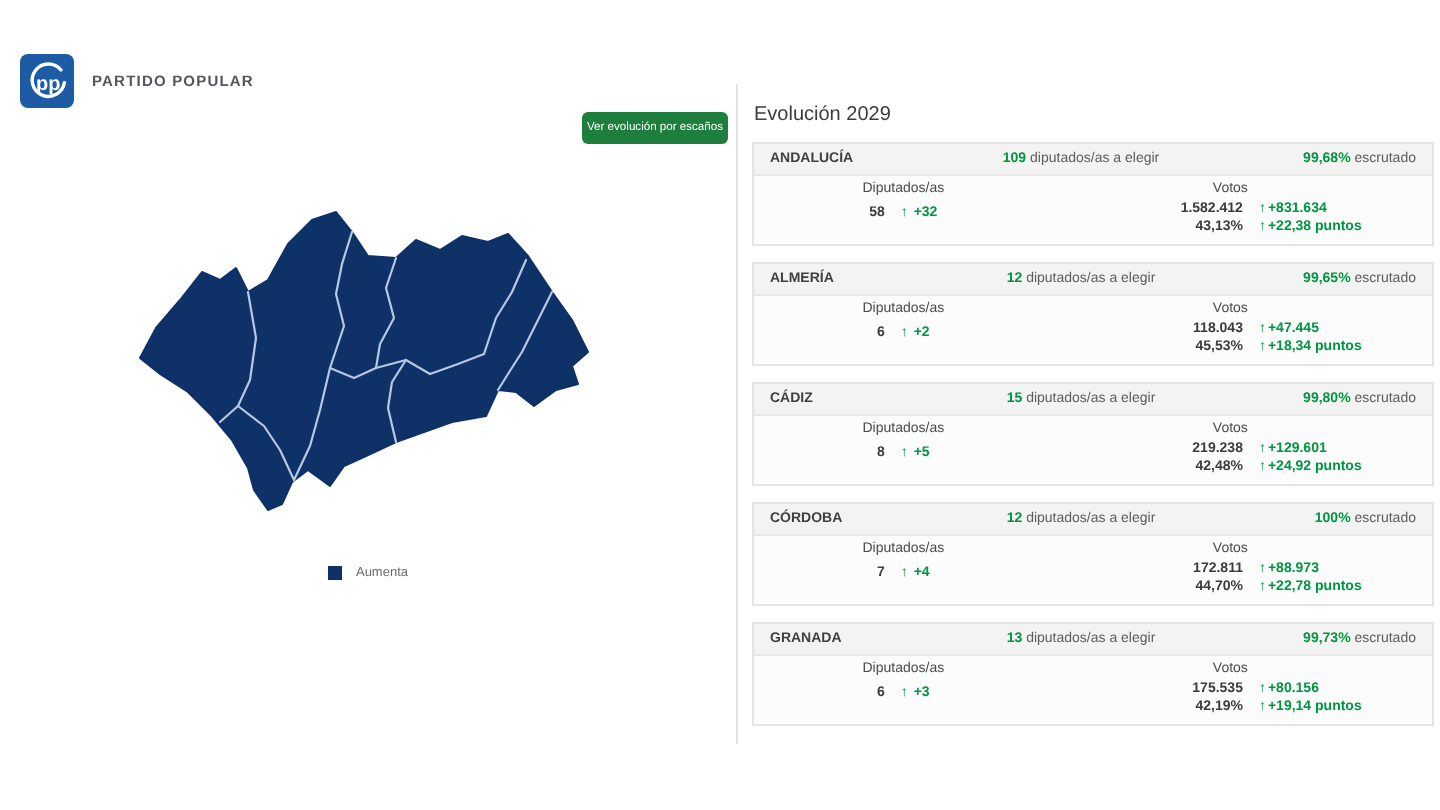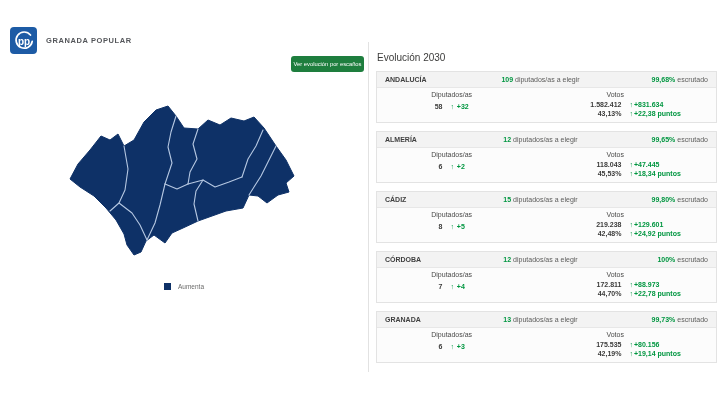--- a/index.html
+++ b/index.html
@@ -63,21 +63,21 @@
 
   <div class="left">
 
     <div class="logo-row">
       <div class="pp-logo">
         <svg width="22" height="22" viewBox="0 0 22 22">
           <path d="M 17.5 5 A 8.1 8.1 0 1 0 19.2 11.3" fill="none" stroke="#ffffff" stroke-width="1.7" stroke-linecap="round"></path>
           <text x="5" y="15" font-family="Liberation Sans, sans-serif" font-size="10" font-weight="bold" fill="#ffffff">pp</text>
         </svg>
       </div>
-      <span class="brand">GRANADA POPULAR</span>
+      <span class="brand">PARTIDO POPULAR</span>
     </div>
 
 
     <button class="toggle-btn">Ver evolución por escaños</button>
 
     <div class="map-wrap">
       <svg width="266" height="184" viewBox="0 0 266 184">
 
         <path fill="#0e3167" stroke="#0e3167" stroke-width="1" stroke-linejoin="round" d="
           M 14 95 L 22 80 L 34 66 L 45 52 L 54 56 L 62 50 L 68 62
@@ -109,21 +109,21 @@
       </svg>
     </div>
 
     <div class="legend">
       <span class="legend-swatch"></span>
       <span class="legend-label">Aumenta</span>
     </div>
   </div>
 
   <div class="right">
-    <div class="panel-title">Evolución 2030</div>
+    <div class="panel-title">Evolución 2029</div>
     <div>
   <div class="card">
     <div class="card-head">
       <span class="prov-name">ANDALUCÍA</span>
       <span class="seats-mid">
         <span class="grn-b">109</span>
         <span>diputados/as a elegir</span>
       </span>
       <span class="scrutiny">
         <span class="grn-b">99,68%</span>

